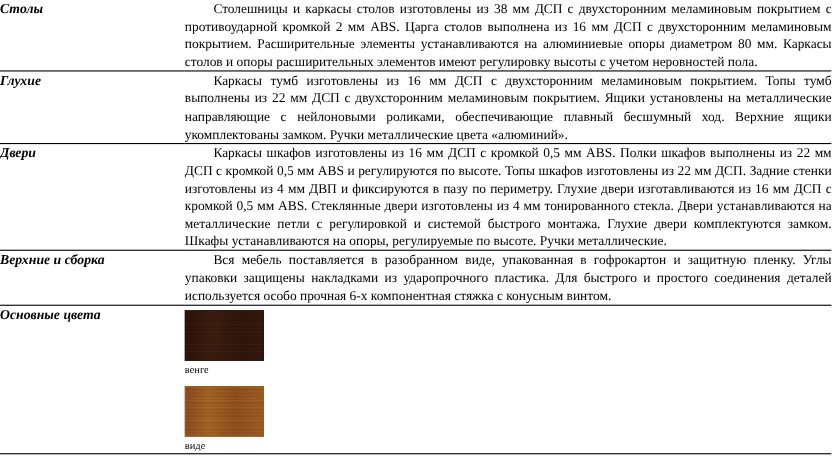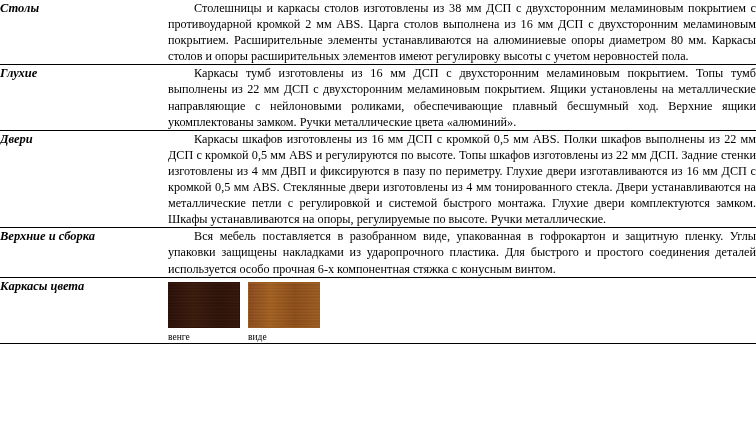--- a/index.html
+++ b/index.html
@@ -56,20 +56,21 @@
     hyphens: none;
   }
   td.body-cell p {
     margin: 0;
     text-indent: 26px;
     text-align: justify;
   }
   
   .swatches {
     display: flex;
+    flex-direction: column;
     gap: 8px;
     padding-top: 4px;
   }
   .swatch-wrap {
     display: flex;
     flex-direction: column;
     align-items: flex-start;
     width: 72px;
   }
   .swatch {
@@ -145,21 +146,21 @@
       </tr>
 
       <tr class="rule-bottom">
         <td class="label-cell">Верхние и сборка</td>
         <td class="body-cell">
           <p>Вся мебель поставляется в разобранном виде, упакованная в гофрокартон и защитную пленку. Углы упаковки защищены накладками из ударопрочного пластика. Для быстрого и простого соединения деталей используется особо прочная 6-х компонентная стяжка с конусным винтом.</p>
         </td>
       </tr>
 
       <tr>
-        <td class="label-cell">Каркасы цвета</td>
+        <td class="label-cell">Основные цвета</td>
         <td class="body-cell colors-body">
           <div class="swatches">
             <div class="swatch-wrap">
               <div class="swatch venge" style="border-color: rgb(45, 18, 8);"></div>
               <div class="swatch-label">венге</div>
             </div>
             <div class="swatch-wrap">
               <div class="swatch oreh" style="border-color: rgb(155, 90, 31);"></div>
               <div class="swatch-label">виде</div>
             </div>

